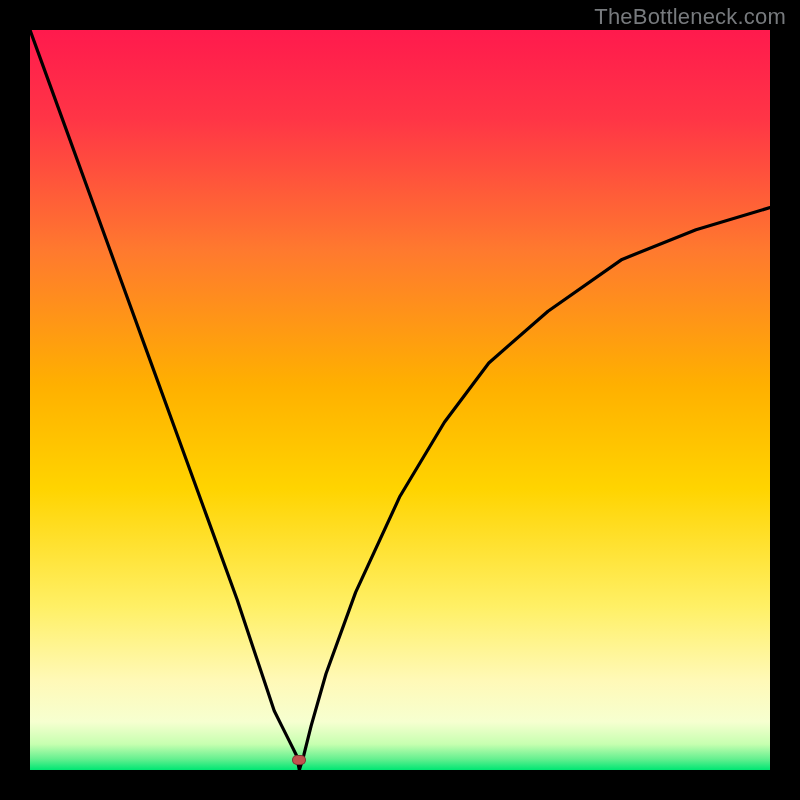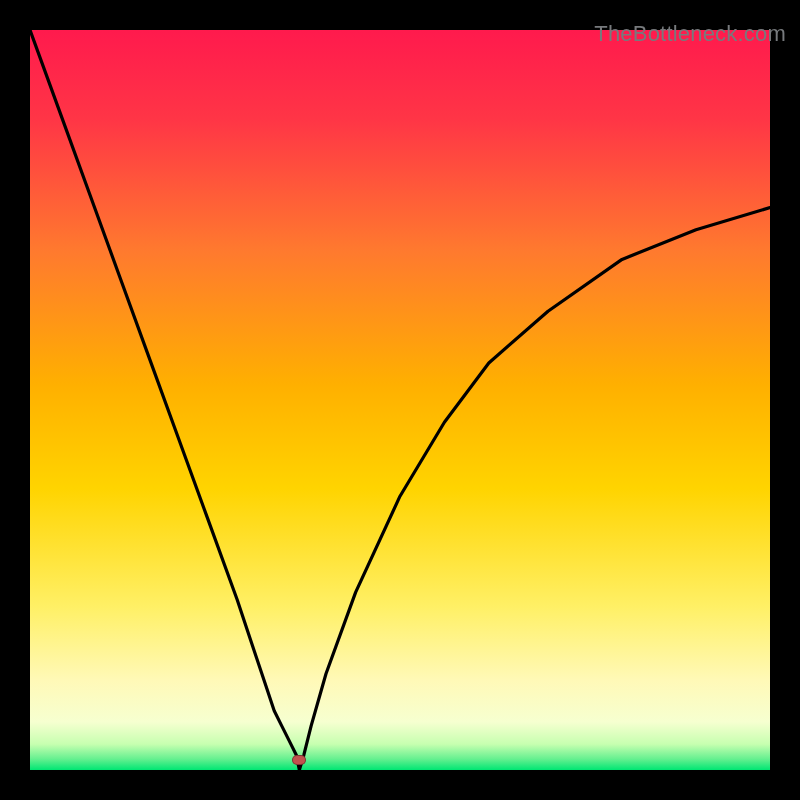--- a/index.html
+++ b/index.html
@@ -41,21 +41,20 @@
     border-radius: 5px;
   }
   .watermark {
     position: absolute;
     top: 4px;
     right: 14px;
     color: #777a7d;
     font-size: 22px;
     letter-spacing: 0.2px;
     font-weight: 500;
-    margin-top: 17px;
   }
 </style>
 </head>
 <body>
 
 <div class="frame">
 
   <div class="plot-area">
 
     <svg class="heat" viewBox="0 0 740 740" preserveAspectRatio="none">

